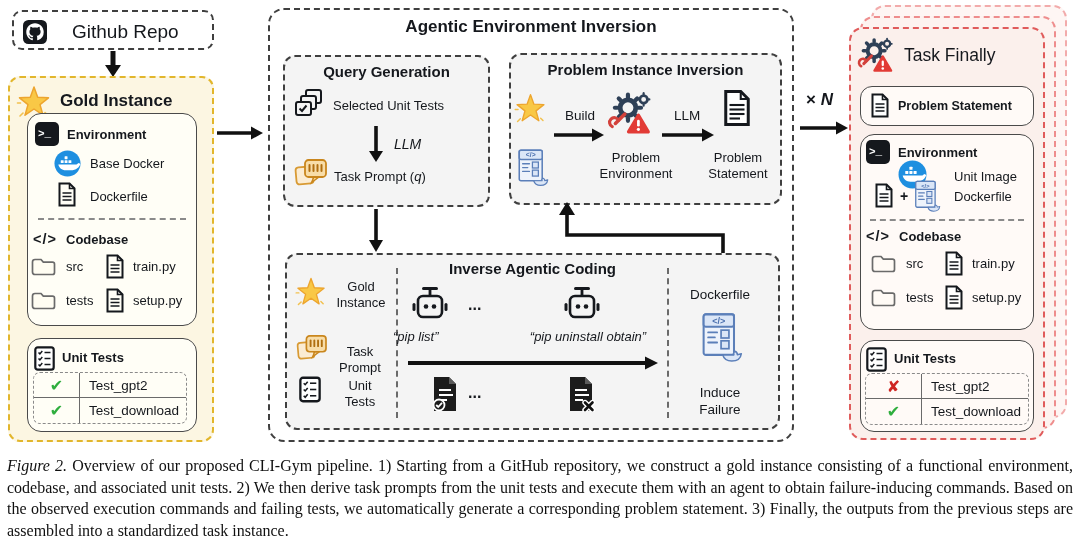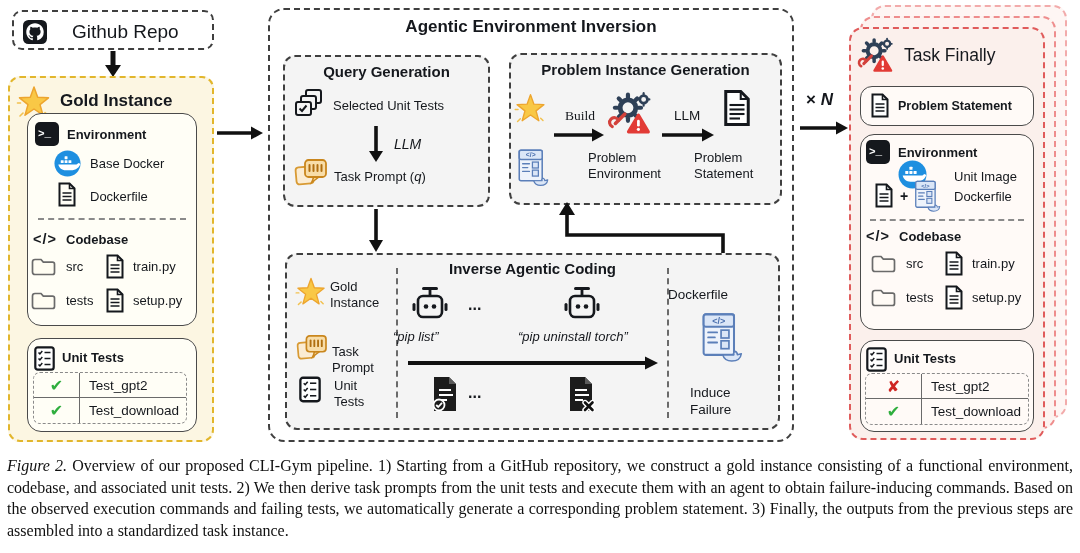--- a/index.html
+++ b/index.html
@@ -1,21 +1,21 @@
 <!DOCTYPE html>
 <html><head>
 <meta charset="utf-8">
 <style>
   html,body{margin:0;padding:0;background:#fff;}
   body{width:1080px;height:553px;position:relative;font-family:"Liberation Sans","DejaVu Sans",sans-serif;color:#15181d;overflow:hidden;}
   .abs{position:absolute;}
   .lbl{position:absolute;font-size:13px;color:#15181d;white-space:nowrap;line-height:1.15;}
   .b{font-weight:bold;}
   .it{font-style:italic;}
-  .ctr{text-align:left;white-space:normal;}
+  .ctr{text-align:center;white-space:normal;}
   .dashbox{position:absolute;border:2px dashed #3f3f3f;border-radius:14px;background:#fff;box-sizing:border-box;}
   .graybox{position:absolute;border:2px dashed #3f3f3f;border-radius:12px;background:#f4f4f4;box-sizing:border-box;}
   .card{position:absolute;border:1.6px solid #4a4a4a;border-radius:14px;box-sizing:border-box;}
   .gold-card{background:#fffef6;}
   .pink-card{background:#fffaf7;}
   .hdiv{position:absolute;border-top:2px dashed #8a8a8a;height:0;}
   .vdiv{position:absolute;border-left:2px dashed #6a6a6a;width:0;}
   .term{position:absolute;background:#15181d;border-radius:5px;color:#fff;display:flex;align-items:center;justify-content:flex-start;padding-left:3px;font-family:"Liberation Mono","DejaVu Sans Mono",monospace;font-weight:bold;font-size:11px;box-sizing:border-box;}
   .testgrid{position:absolute;border:1.6px dashed #8a8a8a;border-radius:7px;box-sizing:border-box;display:grid;grid-template-rows:1fr 1fr;}
   .trow{display:grid;grid-template-columns:46px 1fr;align-items:center;}
@@ -173,21 +173,21 @@
       <line x1="15.5" y1="7" x2="15.5" y2="13"></line>
       <line x1="19.5" y1="7" x2="19.5" y2="13"></line>
       <line x1="23.5" y1="7" x2="23.5" y2="13"></line>
       <line x1="27.5" y1="7" x2="27.5" y2="13"></line>
     </g>
   <path d="M20,19 l-2.5,5.5 l6.5,-4.8 z" fill="#f8dda8" stroke="#c9861d" stroke-width="1.4"></path>
 </svg>
 <span class="lbl" style="left:334px;top:170px;text-align:center;"><span>Task Prompt (</span><span class="it">q</span><span>)</span></span>
 
 <div class="graybox" style="left:509px;top:53px;width:273px;height:152px;"></div>
-<div class="lbl b" style="left:509px;top:61px;width:273px;font-size:15px;text-align:center;">Problem Instance Generation</div>
+<div class="lbl b" style="left:509px;top:61px;width:273px;font-size:15px;text-align:center;">Problem Instance Inversion</div>
 <svg class="abs" style="left:512px;top:90px;" width="37" height="37" viewBox="0 0 40 40">
   <g stroke="#f2c14e" stroke-width="1.6" stroke-linecap="round">
       <line x1="6" y1="34" x2="9" y2="31"></line>
       <line x1="3.5" y1="21" x2="6.5" y2="21"></line>
       <line x1="33.5" y1="33" x2="31" y2="30.5"></line>
     </g>
   <polygon points="20,5 23.7,15.3 34.5,15.8 26,22.6 29,33.2 20,27 11,33.2 14,22.6 5.5,15.8 16.3,15.3" fill="#f9c846" stroke="#eda52e" stroke-width="1.5" stroke-linejoin="round"></polygon>
 </svg>
 <svg class="abs" style="left:515px;top:148px;" width="34" height="40" viewBox="0 0 40 46">
   <rect x="5" y="2" width="27" height="36" rx="2" fill="#eef3fb" stroke="#5b7fb9" stroke-width="1.8"></rect>
@@ -197,21 +197,21 @@
       <line x1="9" y1="18" x2="17" y2="18"></line>
       <line x1="9" y1="22.5" x2="15" y2="22.5"></line>
       <line x1="9" y1="27" x2="17" y2="27"></line>
     </g>
   <g fill="#dbe6f7" stroke="#5b7fb9" stroke-width="1.5">
       <rect x="20.5" y="16" width="7" height="7"></rect>
       <rect x="20.5" y="25.5" width="7" height="7"></rect>
     </g>
   <path d="M22,38 c1,3.5 4,5.5 8,5.5 c5,0 8,-2.8 8.5,-6.5 l-3.5,0.8 c0,-1.5 -1,-2.6 -2.3,-3 c-1,1 -1.2,2.4 -0.8,3.2 z" fill="#dbe6f7" stroke="#5b7fb9" stroke-width="1.4" stroke-linejoin="round"></path>
 </svg>
-<div class="lbl" style="left:552px;top:108px;width:56px;font-size:13.5px;text-align:center;font-family:Liberation Serif, serif;">Build</div>
+<div class="lbl" style="left:552px;top:108px;width:56px;font-size:13.5px;text-align:center;">Build</div>
 <svg class="abs" style="left:554px;top:128px;" width="50" height="14" viewBox="0 0 50 14">
   <line x1="0" y1="7" x2="39" y2="7" stroke="#111" stroke-width="3.6"></line>
     <polygon points="38,0.5 50,7 38,13.5" fill="#111"></polygon>
 </svg>
 <svg class="abs" style="left:606px;top:90px;" width="46" height="46" viewBox="0 0 44 44">
   <circle cx="21" cy="17" r="7.5" stroke="#2e4057" stroke-width="4.6" fill="none"></circle>
   <g stroke="#2e4057" stroke-width="4" stroke-linecap="round">
       <line x1="21" y1="4.5" x2="21" y2="7"></line>
       <line x1="21" y1="27" x2="21" y2="29.5"></line>
       <line x1="8.5" y1="17" x2="11" y2="17"></line>
@@ -314,21 +314,21 @@
 <svg class="abs" style="left:562px;top:287px;" width="40" height="36" viewBox="0 0 40 36">
   <rect x="12" y="0" width="16" height="3" rx="1.5" fill="#15181d"></rect>
     <rect x="18.6" y="3" width="2.8" height="6" fill="#15181d"></rect>
   <rect x="8" y="9" width="24" height="21" rx="5" fill="none" stroke="#15181d" stroke-width="2.6"></rect>
   <circle cx="16" cy="19.5" r="2.3" fill="#15181d"></circle>
     <circle cx="24" cy="19.5" r="2.3" fill="#15181d"></circle>
   <rect x="2.5" y="16" width="3" height="8" rx="1.5" fill="#15181d"></rect>
     <rect x="34.5" y="16" width="3" height="8" rx="1.5" fill="#15181d"></rect>
 </svg>
 <span class="lbl it" style="left:393px;top:330px;">“pip list”</span>
-<div class="lbl it ctr" style="left:518px;top:330px;width:140px;">“pip uninstall torch”</div>
+<div class="lbl it ctr" style="left:518px;top:330px;width:140px;">“pip uninstall obtain”</div>
 <svg class="abs" style="left:408px;top:356px;" width="250" height="14" viewBox="0 0 250 14">
   <line x1="0" y1="7" x2="238" y2="7" stroke="#111" stroke-width="4"></line>
     <polygon points="237,0.5 250,7 237,13.5" fill="#111"></polygon>
 </svg>
 <svg class="abs" style="left:430px;top:376px;" width="30" height="36" viewBox="0 0 30 36">
   <path d="M4,1 h15 l7,7 v27 h-22 z" fill="#1c1c1c"></path>
     <path d="M19,1 l7,7 h-7 z" fill="#5a5a5a"></path>
   <g stroke="#fff" stroke-width="2">
       <line x1="9" y1="14" x2="21" y2="14"></line>
       <line x1="9" y1="19" x2="23" y2="19"></line>

